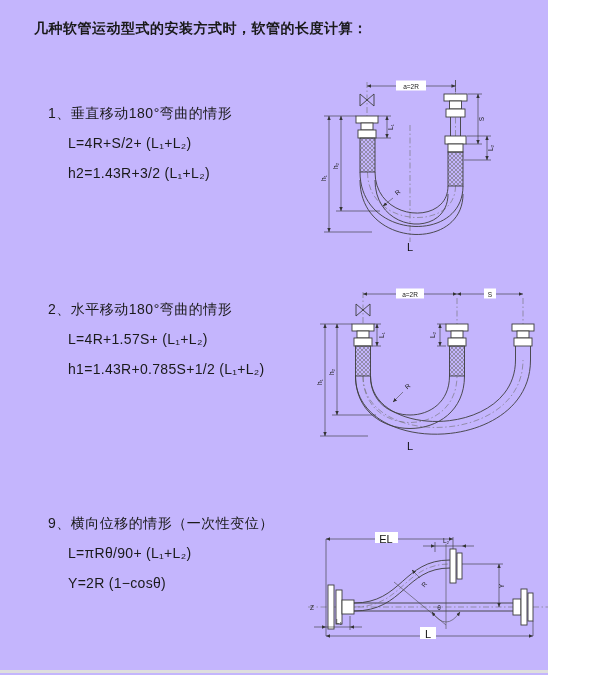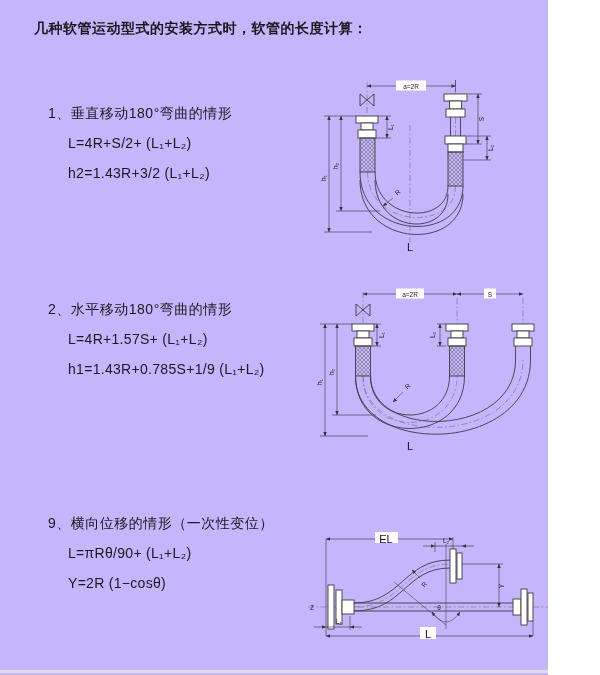--- a/index.html
+++ b/index.html
@@ -43,21 +43,21 @@
 
   <div class="section" id="sec1">
     <div class="heading">1、垂直移动180°弯曲的情形</div>
     <div class="formula">L=4R+S/2+ (L₁+L₂)</div>
     <div class="formula">h2=1.43R+3/2 (L₁+L₂)</div>
   </div>
 
   <div class="section" id="sec2">
     <div class="heading">2、水平移动180°弯曲的情形</div>
     <div class="formula">L=4R+1.57S+ (L₁+L₂)</div>
-    <div class="formula">h1=1.43R+0.785S+1/9 (L₁+L₂)</div>
+    <div class="formula">h1=1.43R+0.785S+1/2 (L₁+L₂)</div>
   </div>
 
   <div class="section" id="sec3">
     <div class="heading">9、横向位移的情形（一次性变位）</div>
     <div class="formula">L=πRθ/90+ (L₁+L₂)</div>
     <div class="formula">Y=2R (1−cosθ)</div>
   </div>
 
   <div class="diagram" id="d1">
     <svg width="240" height="190" viewBox="0 0 240 190">

